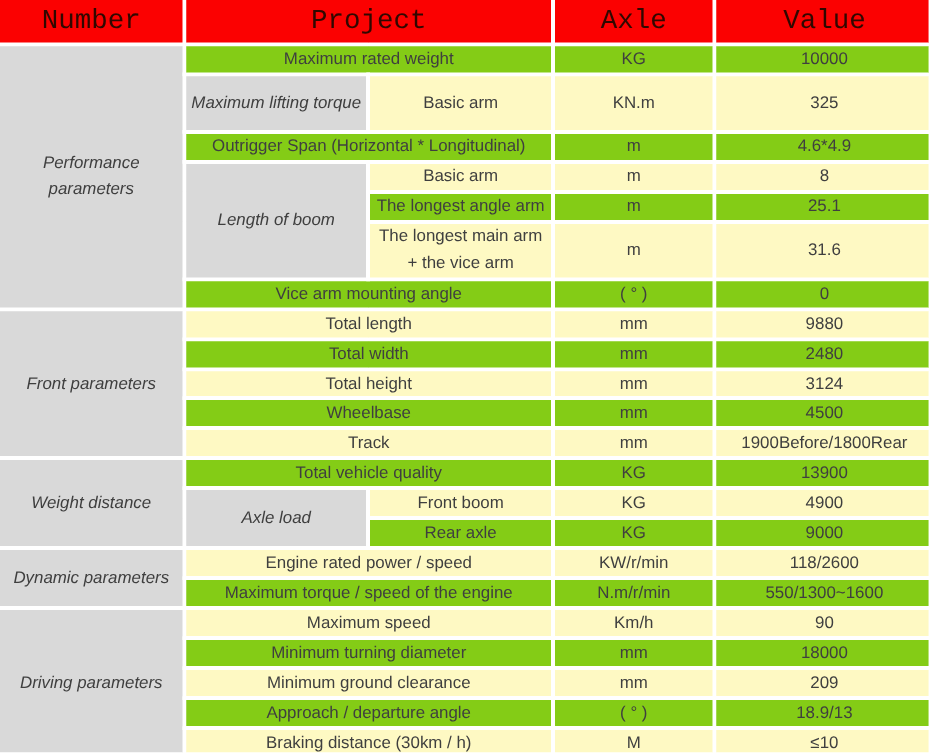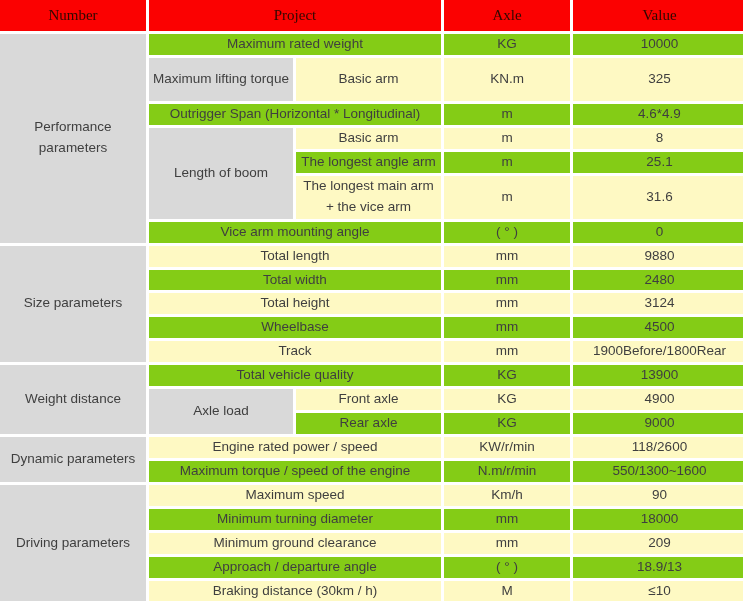--- a/index.html
+++ b/index.html
@@ -23,27 +23,27 @@
     vertical-align: middle;
     overflow: hidden;
     line-height: 1.55;
   }
   thead tr { height: 34px; }
   tbody tr { height: 23px; }
   tbody tr.h2 { height: 46px; }
   th.hdr {
     background: #fb0101;
     color: #300800;
-    font-family: Liberation Serif, serif;
+    font-family: Liberation Mono, monospace;
     font-weight: normal;
-    font-size: 15px;
+    font-size: 22px;
   }
   td.light   { background: #84cc16; }
   td.dark    { background: #fef9c3; }
-  td.section { background: #d9d9d9; }
+  td.section { background: #d9d9d9; font-style: italic; }
 </style>
 </head>
 <body>
 
 <div class="frame">
 <table class="spec">
   <colgroup>
     <col style="width:149px">
         <col style="width:147px">
         <col style="width:148px">
@@ -92,21 +92,21 @@
       <td class="dark">m</td>
       <td class="dark">31.6</td>
     </tr>
     <tr>
       <td class="light" colspan="2">Vice arm mounting angle</td>
       <td class="light">( ° )</td>
       <td class="light">0</td>
     </tr>
 
     <tr>
-      <td class="section" rowspan="5">Size parameters</td>
+      <td class="section" rowspan="5">Front parameters</td>
       <td class="dark" colspan="2">Total length</td>
       <td class="dark">mm</td>
       <td class="dark">9880</td>
     </tr>
     <tr>
       <td class="light" colspan="2">Total width</td>
       <td class="light">mm</td>
       <td class="light">2480</td>
     </tr>
     <tr>
@@ -126,21 +126,21 @@
     </tr>
 
     <tr>
       <td class="section" rowspan="3">Weight distance</td>
       <td class="light" colspan="2">Total vehicle quality</td>
       <td class="light">KG</td>
       <td class="light">13900</td>
     </tr>
     <tr>
       <td class="section" rowspan="2">Axle load</td>
-      <td class="dark">Front axle</td>
+      <td class="dark">Front boom</td>
       <td class="dark">KG</td>
       <td class="dark">4900</td>
     </tr>
     <tr>
       <td class="light">Rear axle</td>
       <td class="light">KG</td>
       <td class="light">9000</td>
     </tr>
 
     <tr>

